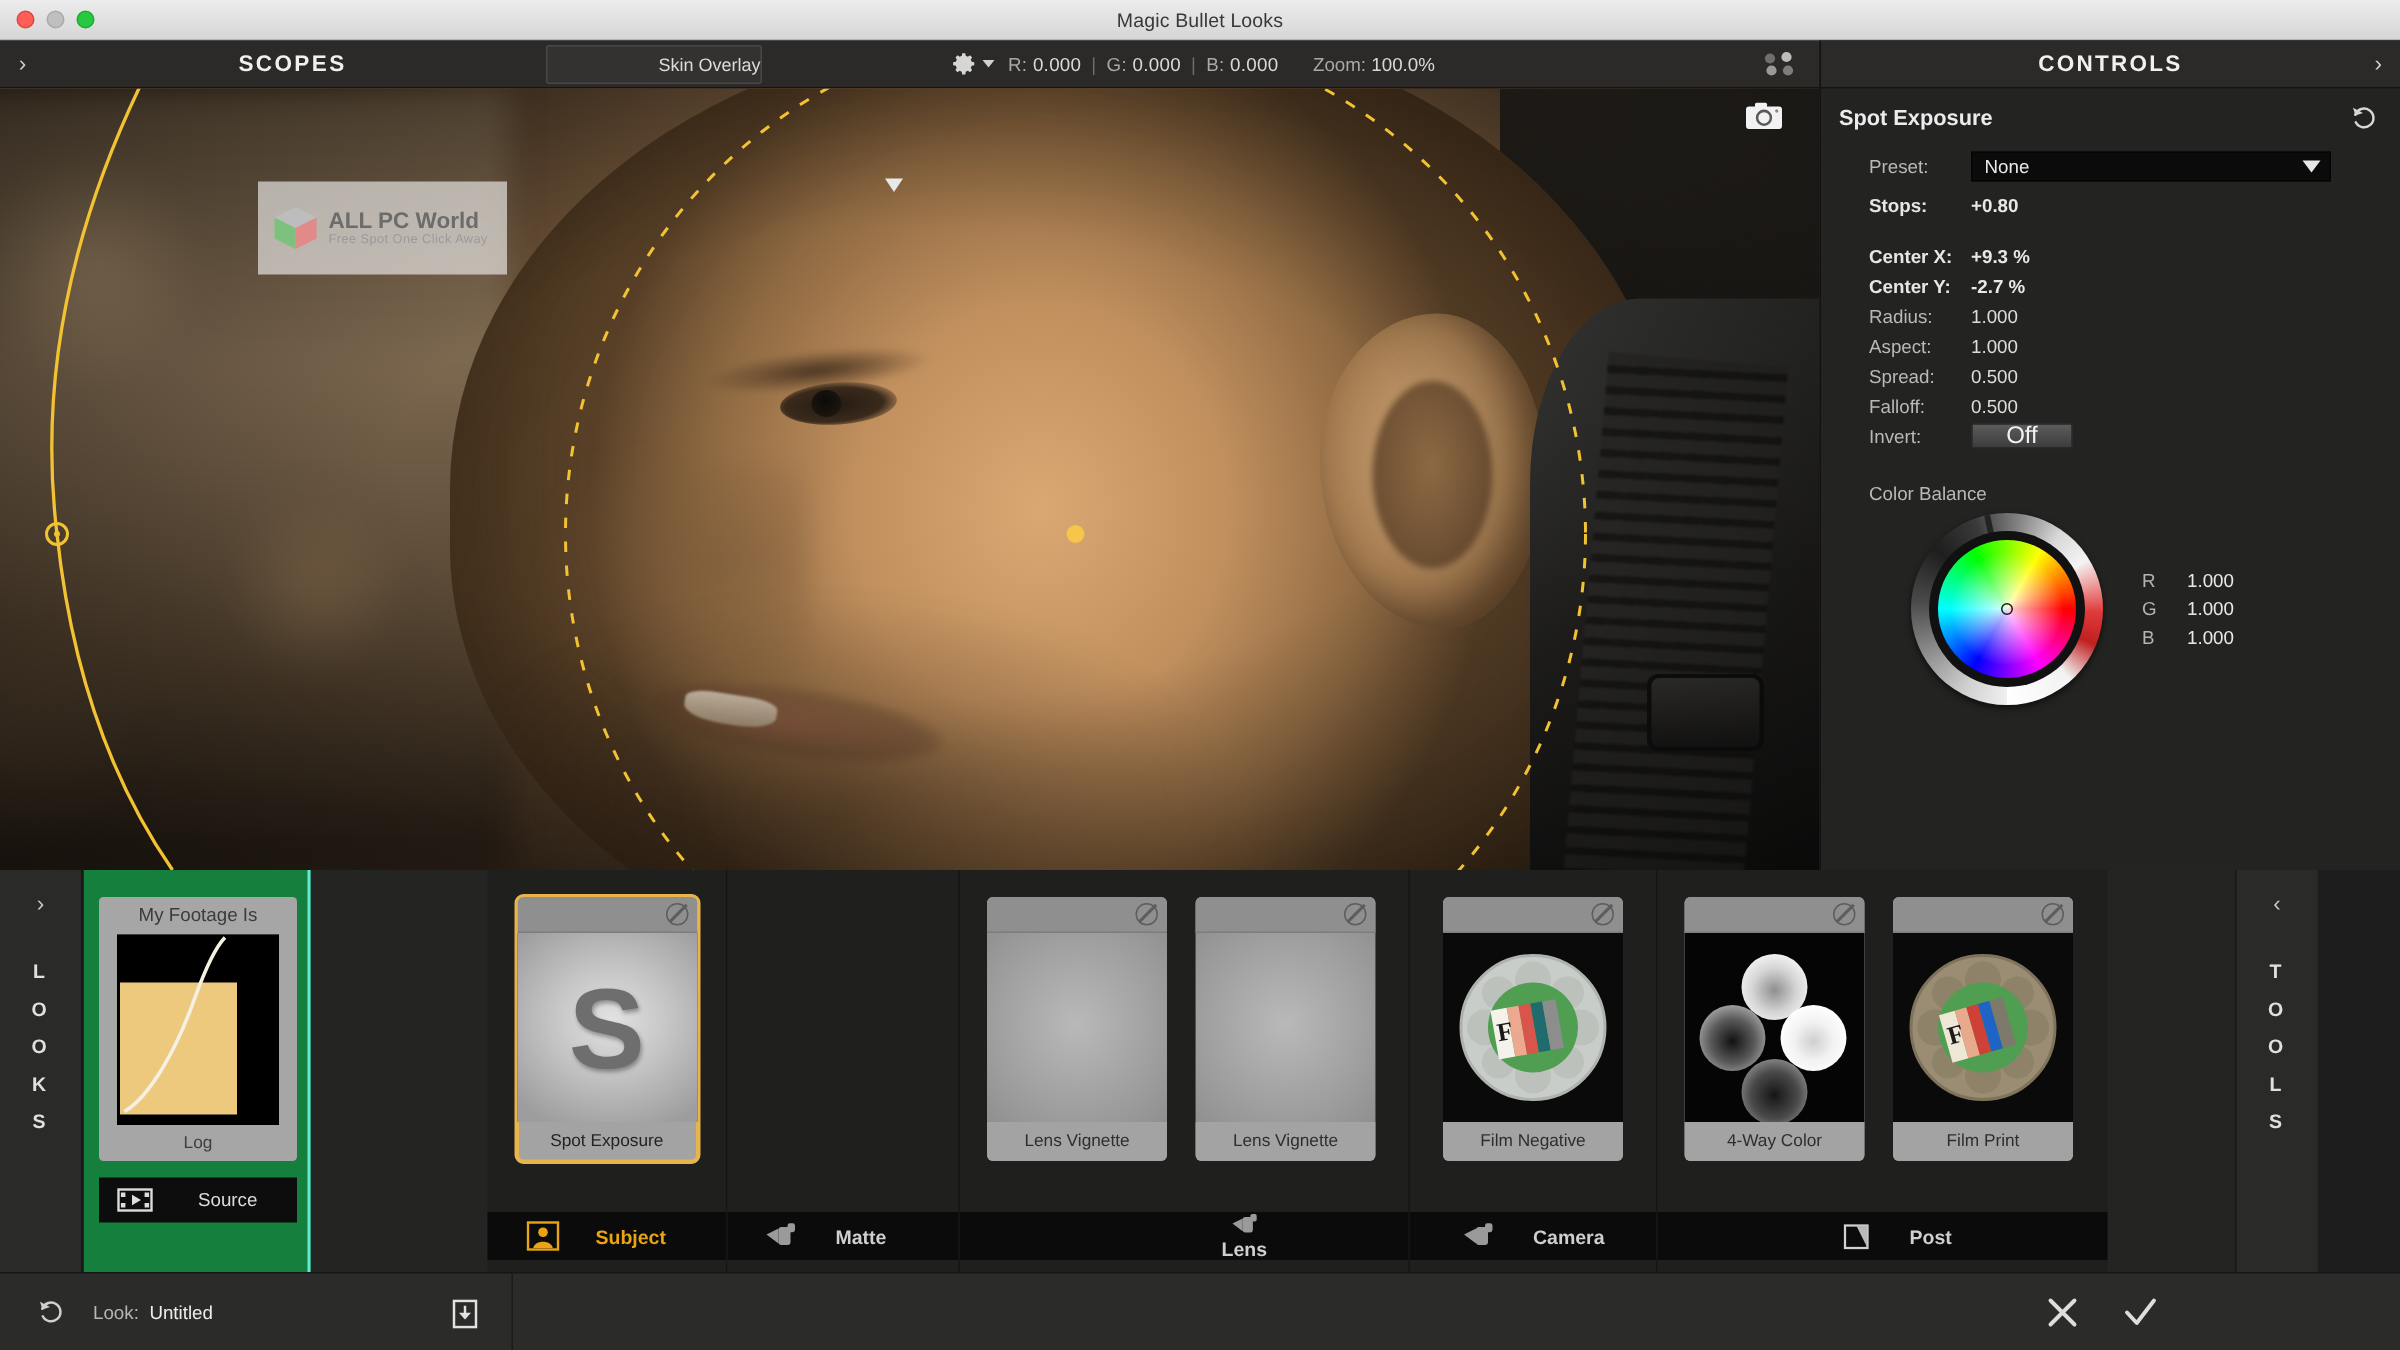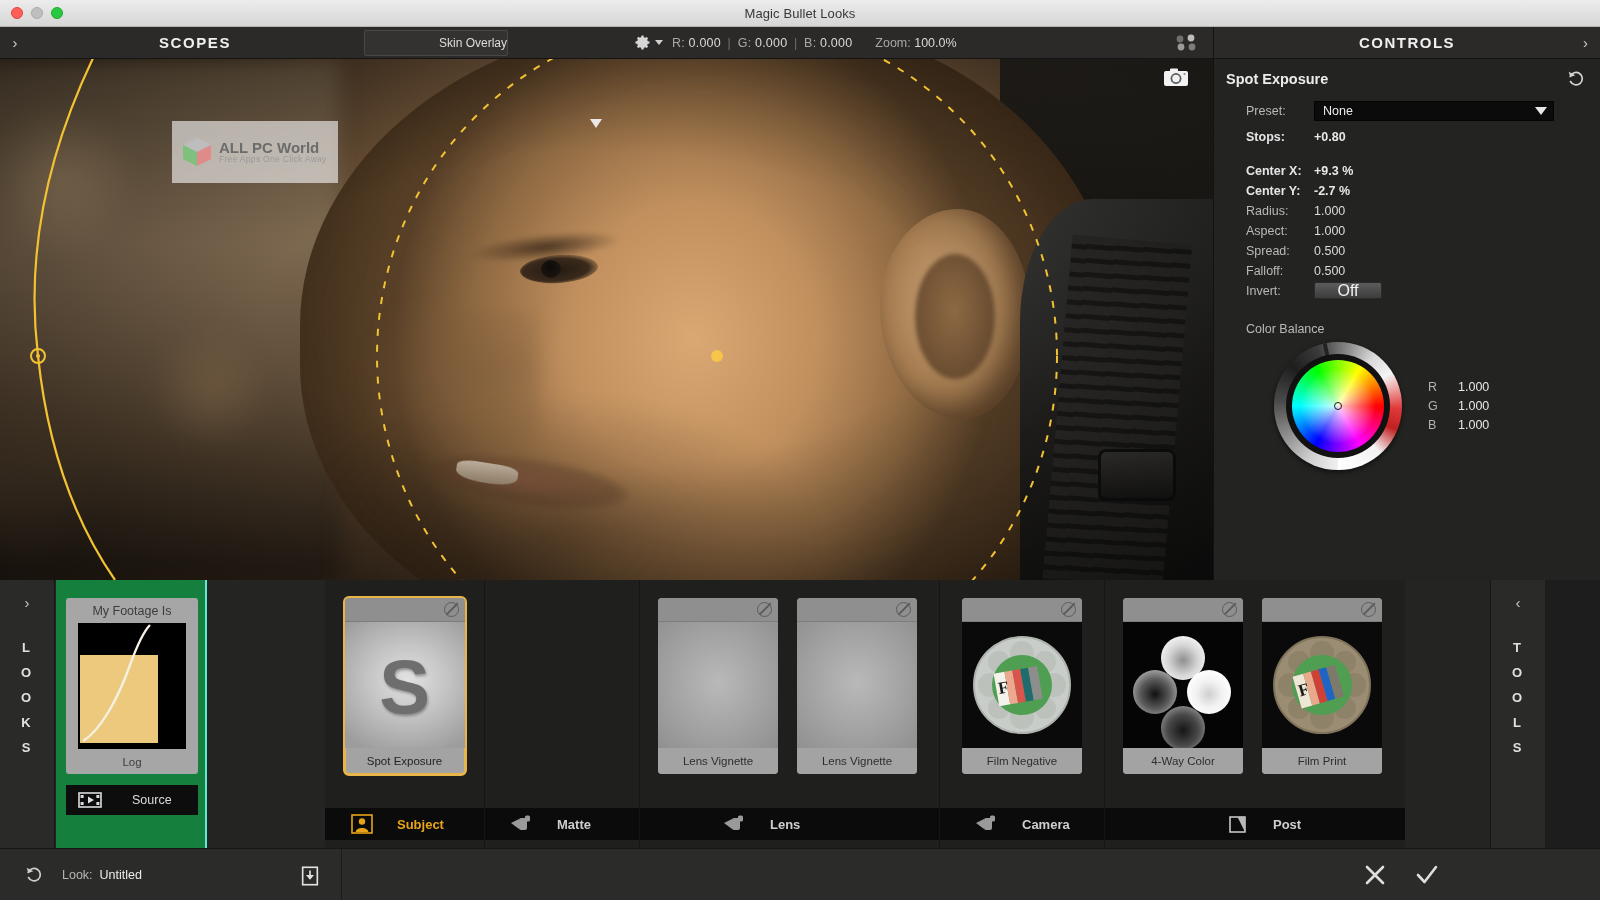--- a/index.html
+++ b/index.html
@@ -441,21 +441,21 @@
     </div>
 
     <div class="watermark">
       <svg class="wm-cube" viewBox="0 0 34 34">
         <polygon points="17,3 31,10 17,17 3,10" fill="#bdbdbd"></polygon>
         <polygon points="3,10 17,17 17,31 3,24" fill="#7ec07e"></polygon>
         <polygon points="31,10 17,17 17,31 31,24" fill="#e08a8a"></polygon>
       </svg>
       <div class="wm-txt">
         <div class="wm-title">ALL PC World</div>
-        <div class="wm-sub">Free Apps One Click Away</div>
+        <div class="wm-sub">Free Spot One Click Away</div>
       </div>
     </div>
 
     <svg class="spot-svg" viewBox="0 0 1213 521">
       <path d="M 95 -5 Q 20 150 38 297 Q 52 430 115 521" stroke="#f2c232" stroke-width="2.2" fill="none"></path>
       <ellipse cx="717" cy="297" rx="340" ry="340" stroke="#f2c232" stroke-width="2" fill="none" stroke-dasharray="7 9"></ellipse>
       <circle cx="38" cy="297" r="7" stroke="#f2c232" stroke-width="2" fill="none"></circle>
       <circle cx="38" cy="297" r="2" fill="#f2c232"></circle>
       <circle cx="717" cy="297" r="6" fill="#f6c54a"></circle>
       <path d="M 590 60 l 12 0 -6 9 z" fill="#e9e9e9"></path>
@@ -640,21 +640,21 @@
           <div class="card">
             <div class="card-top">
               <div class="nullify"></div>
             </div>
             <div class="card-img">
                 <div class="img-vignette"></div>
               </div>
             <div class="card-foot">Lens Vignette</div>
           </div>
         </div>
-        <div class="cat-bar" style="padding-left:58px;">
+        <div class="cat-bar" style="padding-left:58px;flex-direction:column;">
           <svg class="cat-icon" viewBox="0 0 26 20">
             <path d="M 2 9 L 10 5 L 10 15 z" fill="#9a9a9a"></path>
             <rect x="10" y="4" width="8" height="12" rx="2" fill="#9a9a9a"></rect>
             <rect x="16" y="1.5" width="5" height="6" rx="1.6" fill="#9a9a9a"></rect>
           </svg>
           <span class="cat-lbl">Lens</span>
         </div>
       </div>
 
       <div class="group" style="left:733px; width:165px;">

